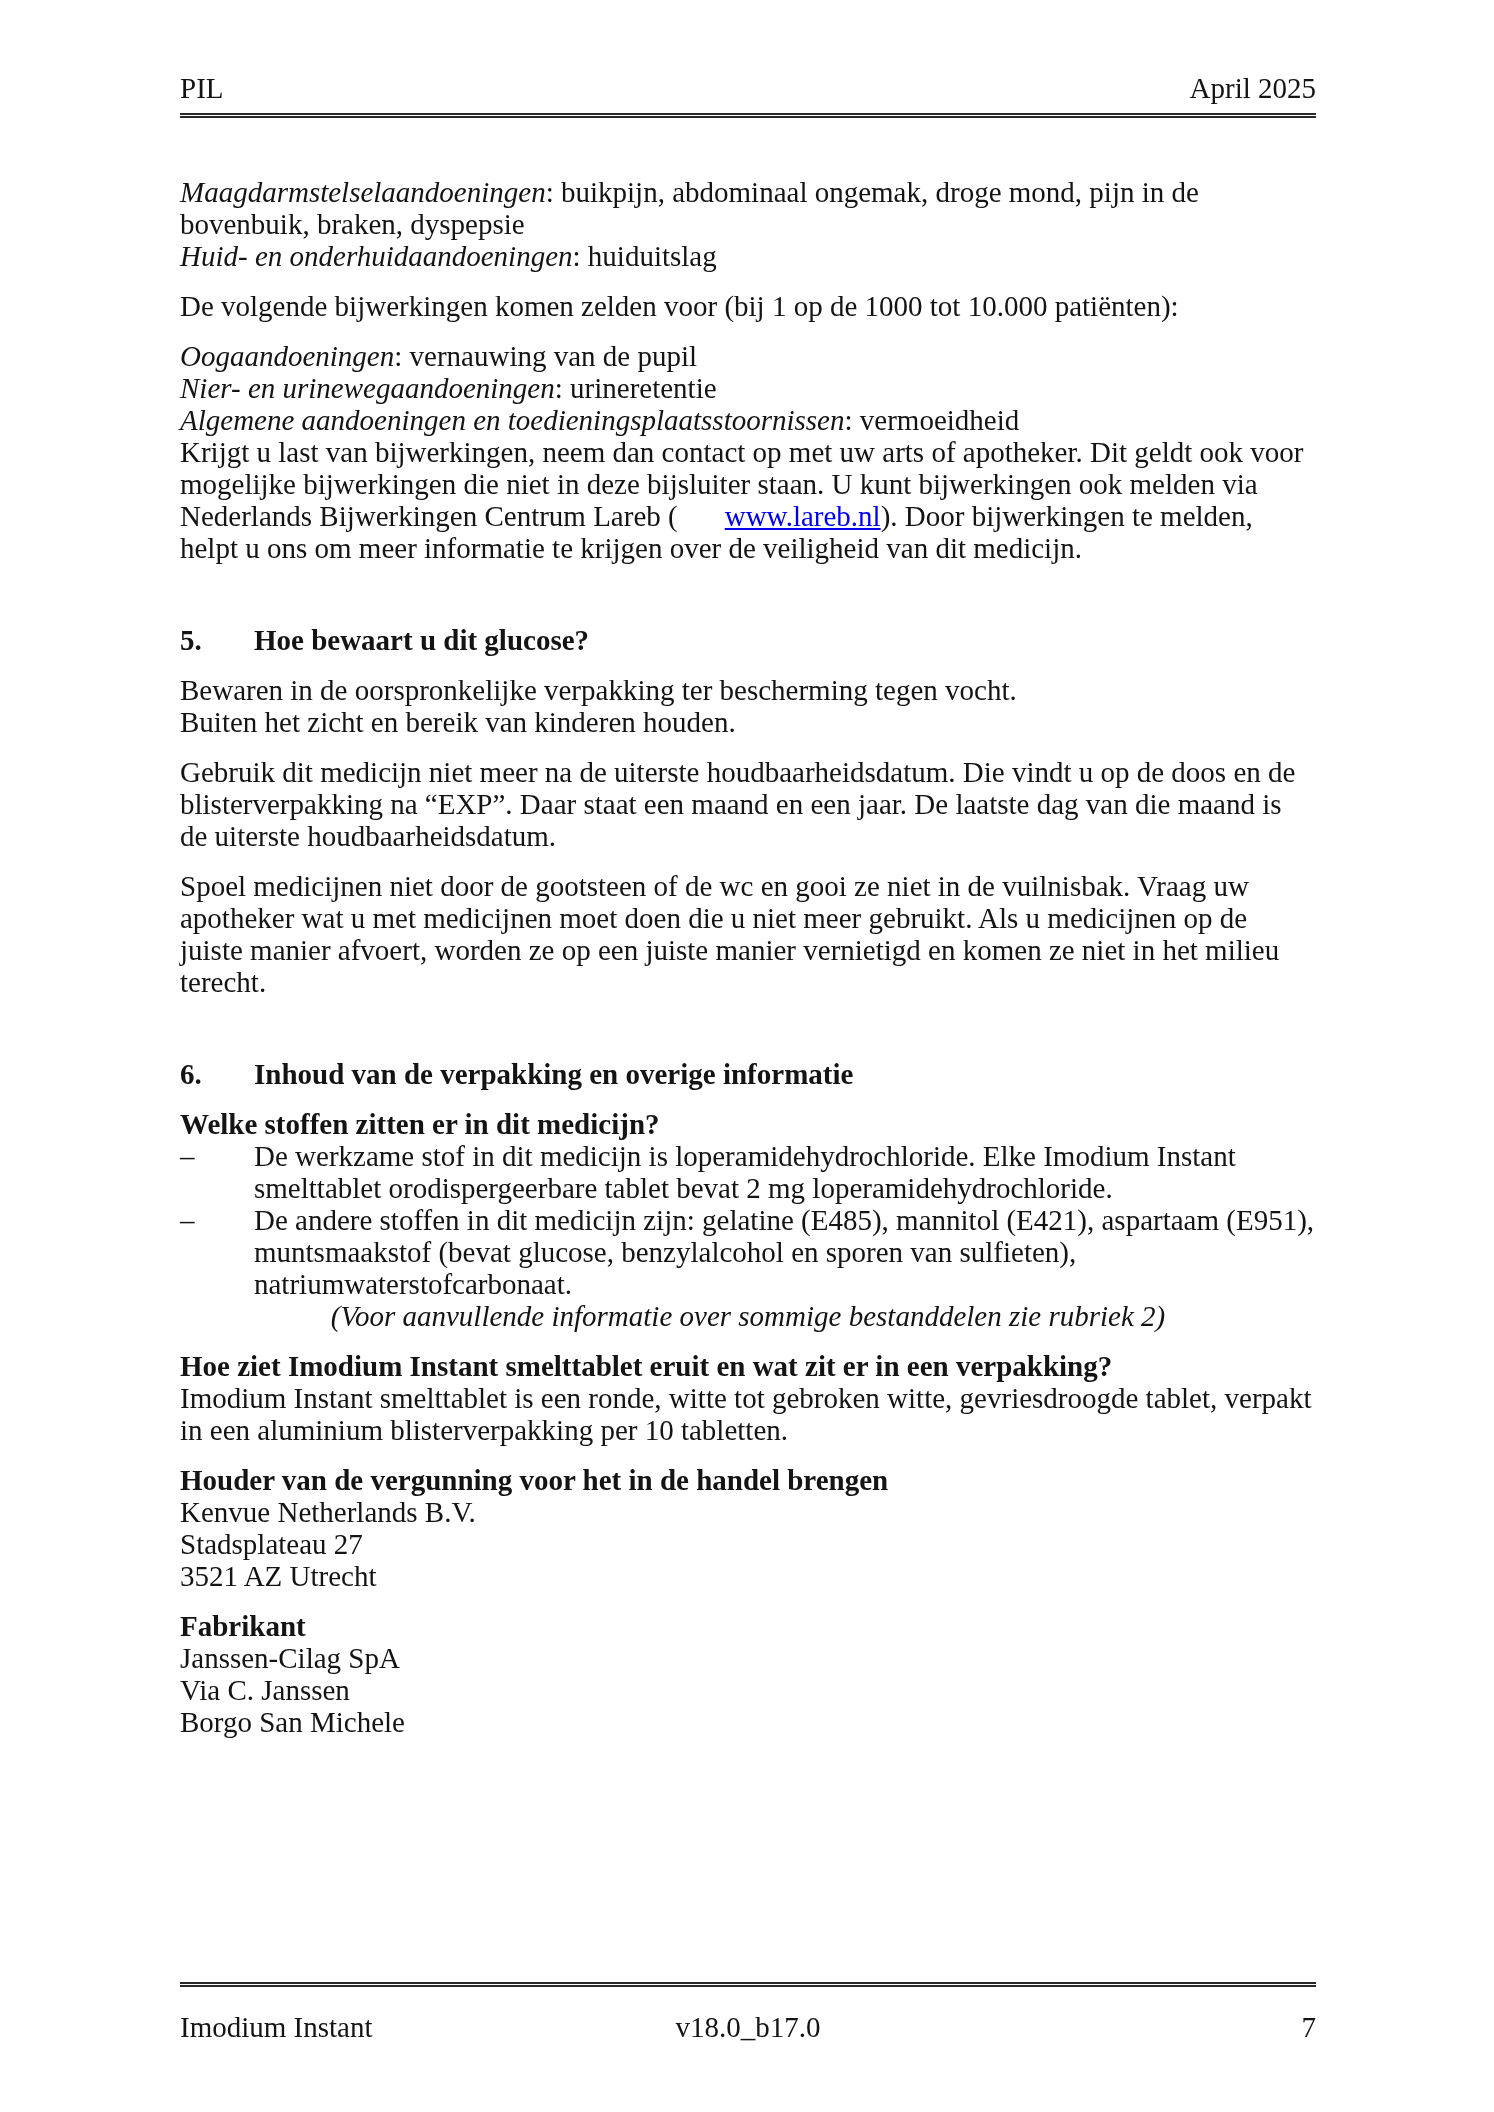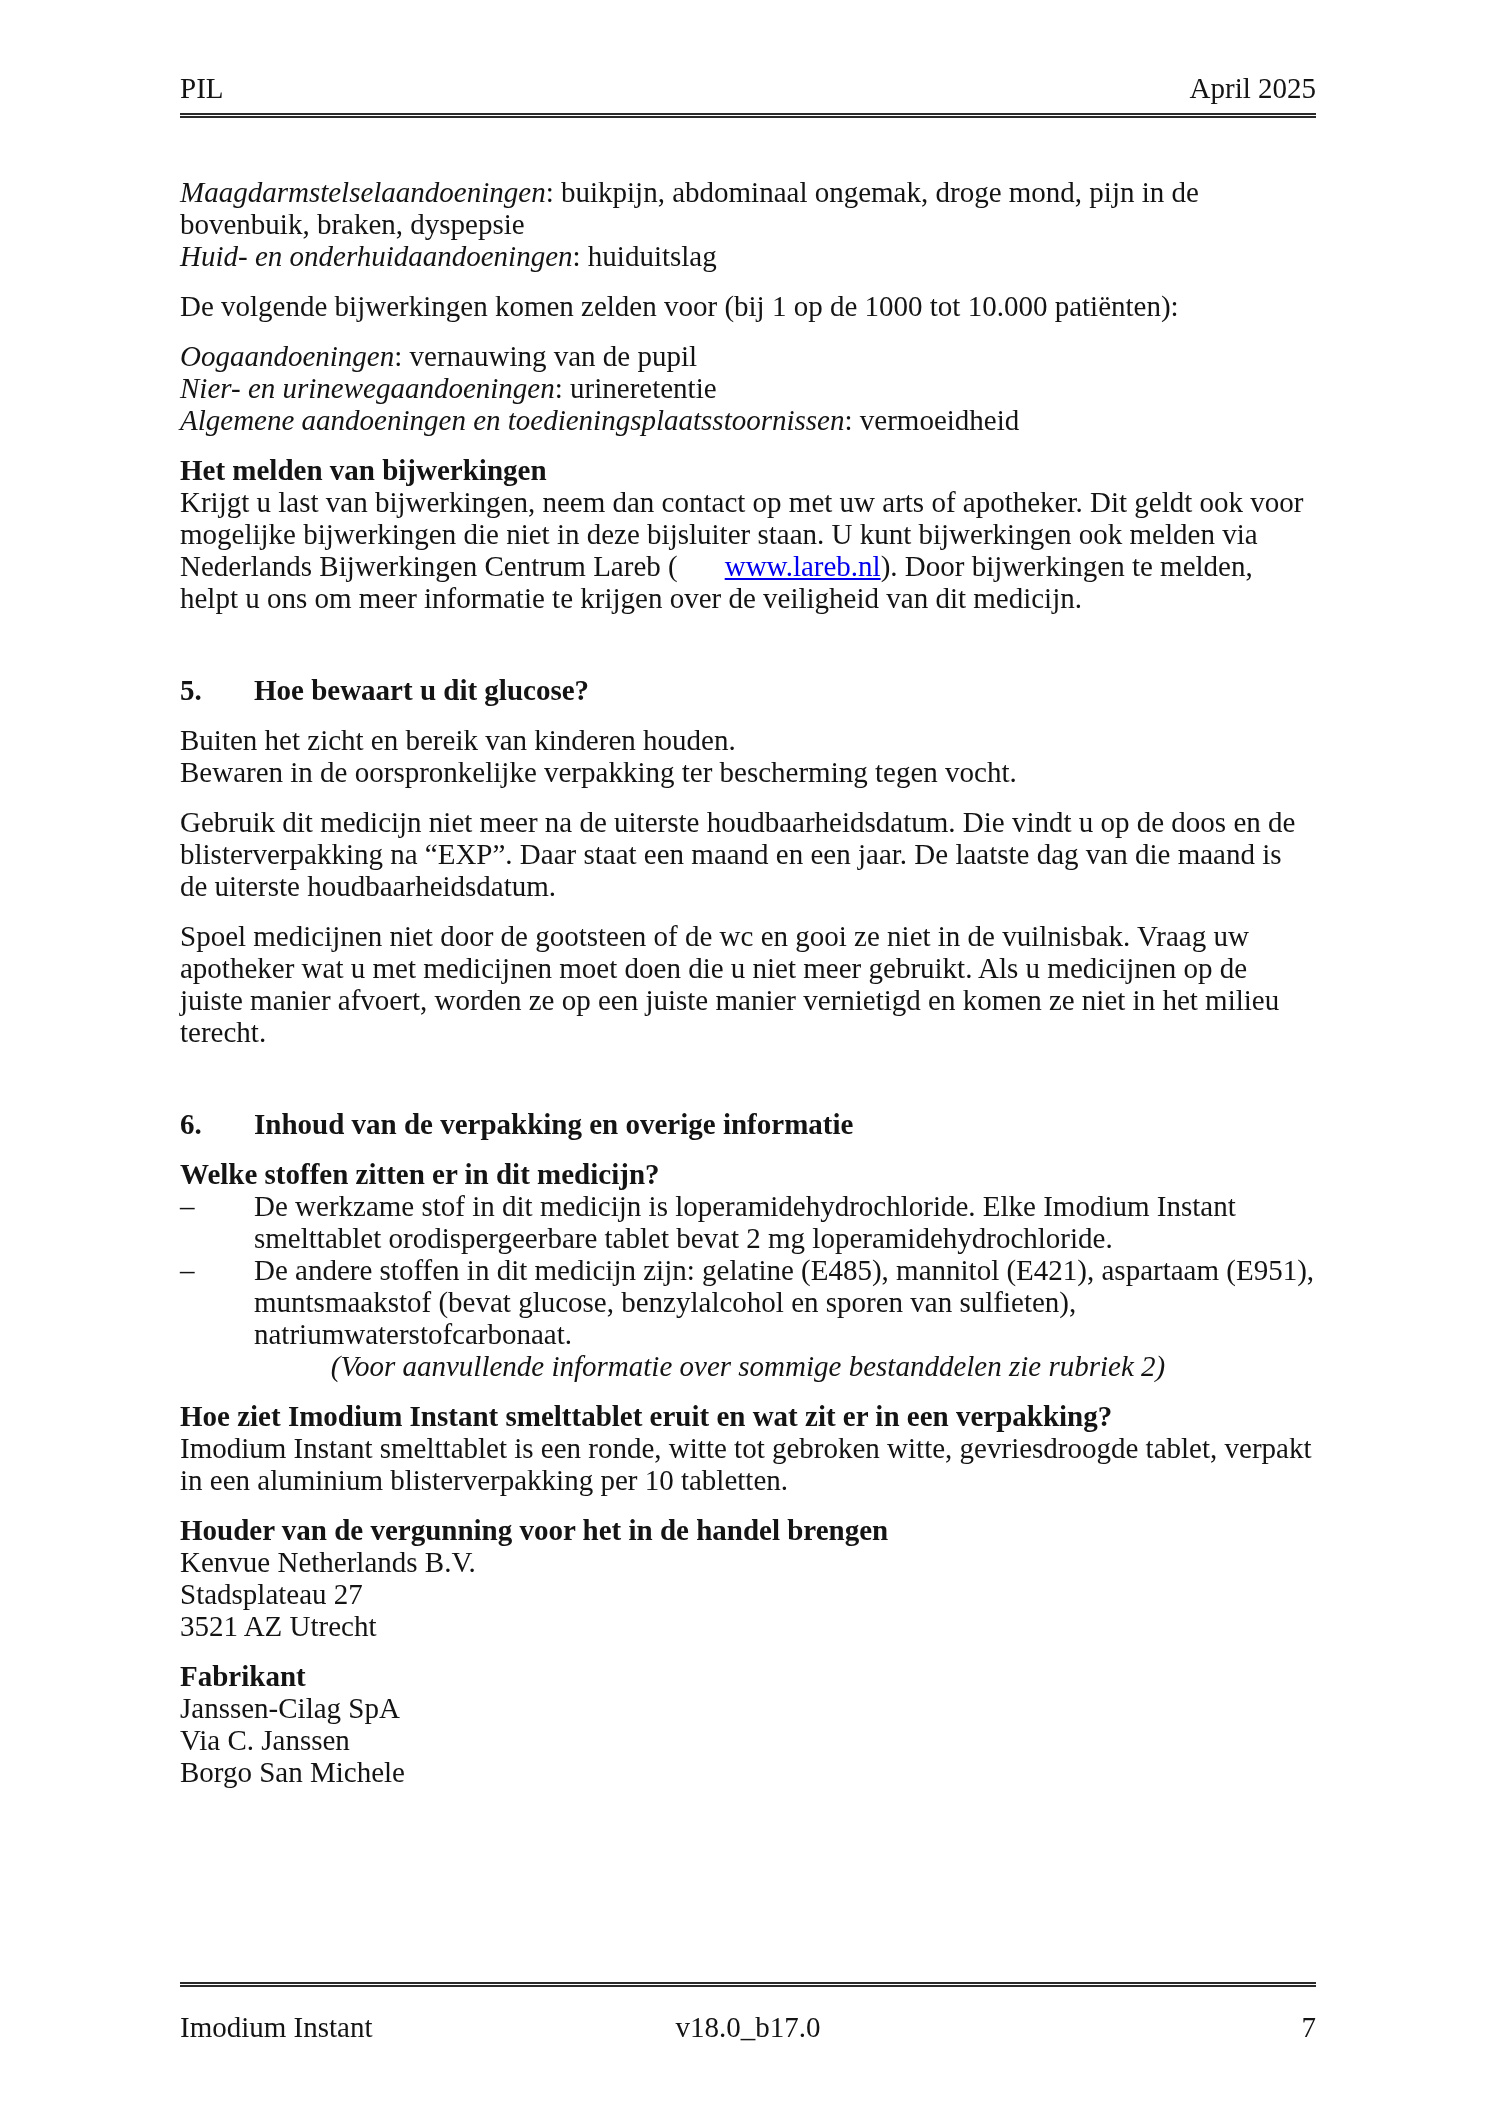--- a/index.html
+++ b/index.html
@@ -74,31 +74,30 @@
     <p><span class="i">Huid- en onderhuidaandoeningen</span><span>: huiduitslag</span></p>
 
     <p class="gap1">De volgende bijwerkingen komen zelden voor (bij 1 op de 1000 tot 10.000 patiënten):</p>
 
     <div class="gap1">
       <p><span class="i">Oogaandoeningen</span><span>: vernauwing van de pupil</span></p>
       <p><span class="i">Nier- en urinewegaandoeningen</span><span>: urineretentie</span></p>
       <p><span class="i">Algemene aandoeningen en toedieningsplaatsstoornissen</span><span>: vermoeidheid</span></p>
     </div>
 
-    <p class="b gap1">Het melden van bijwerkingen</p>
     <p><span>Krijgt u last van bijwerkingen, neem dan contact op met uw arts of apotheker. Dit geldt ook voor mogelijke bijwerkingen die niet in deze bijsluiter staan. U kunt bijwerkingen ook melden via Nederlands Bijwerkingen Centrum Lareb (</span><a class="link">www.lareb.nl</a><span>). Door bijwerkingen te melden, helpt u ons om meer informatie te krijgen over de veiligheid van dit medicijn.</span></p>
 
     <div class="sec gap2">
       <span class="num">5.</span>
       <span class="title">Hoe bewaart u dit glucose?</span>
     </div>
 
     <div class="gap1">
+      <p class="line">Bewaren in de oorspronkelijke verpakking ter bescherming tegen vocht.</p>
       <p class="line">Buiten het zicht en bereik van kinderen houden.</p>
-      <p class="line">Bewaren in de oorspronkelijke verpakking ter bescherming tegen vocht.</p>
     </div>
 
     <p class="gap1">Gebruik dit medicijn niet meer na de uiterste houdbaarheidsdatum. Die vindt u op de doos en de blisterverpakking na “EXP”. Daar staat een maand en een jaar. De laatste dag van die maand is de uiterste houdbaarheidsdatum.</p>
 
     <p class="gap1">Spoel medicijnen niet door de gootsteen of de wc en gooi ze niet in de vuilnisbak. Vraag uw apotheker wat u met medicijnen moet doen die u niet meer gebruikt. Als u medicijnen op de juiste manier afvoert, worden ze op een juiste manier vernietigd en komen ze niet in het milieu terecht.</p>
 
     <div class="sec gap2">
       <span class="num">6.</span>
       <span class="title">Inhoud van de verpakking en overige informatie</span>
     </div>

